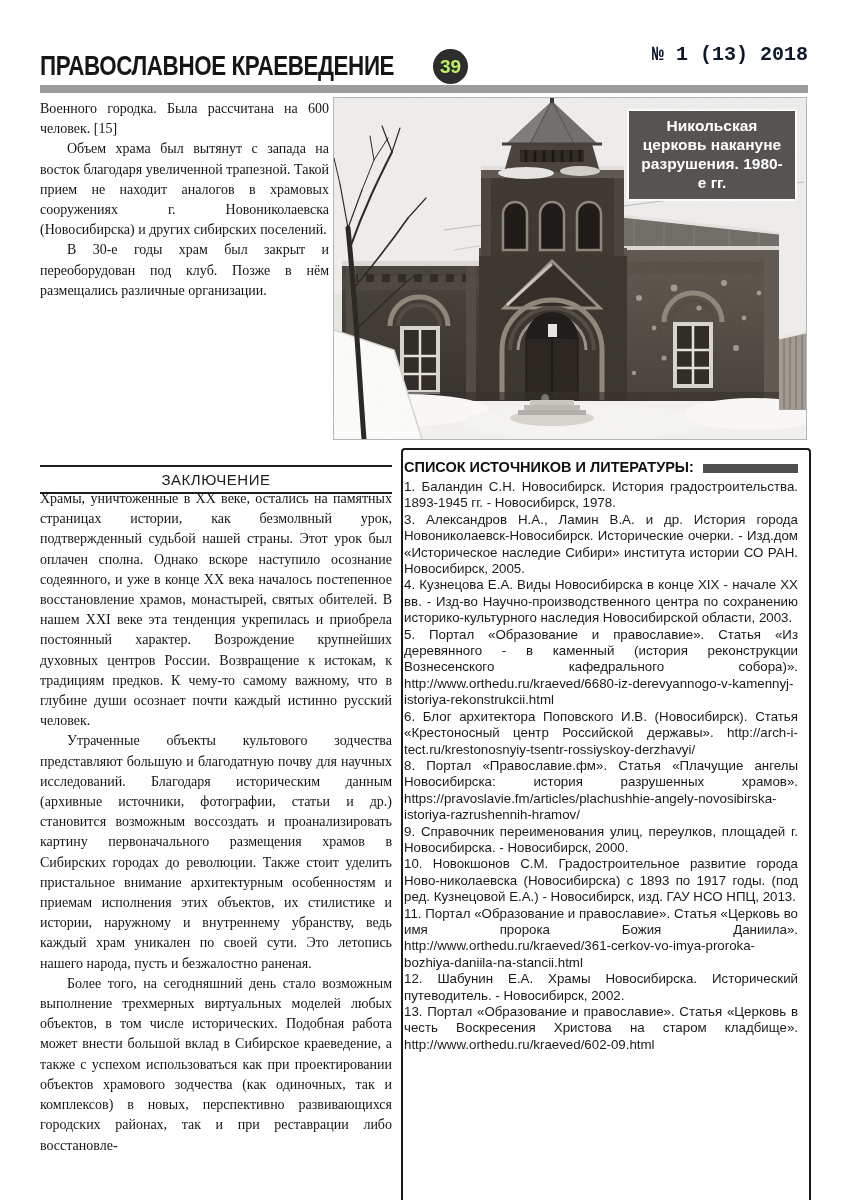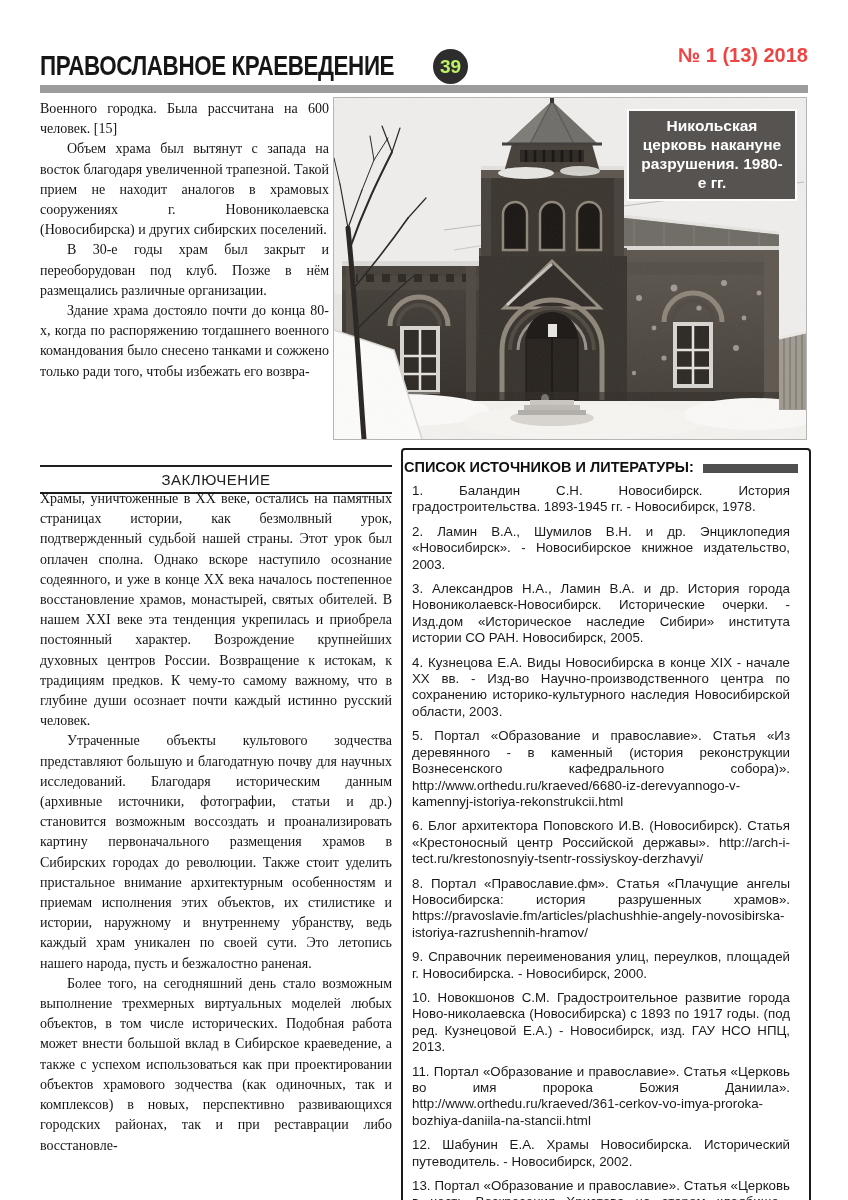--- a/index.html
+++ b/index.html
@@ -8,21 +8,21 @@
 
   
   .hdr-rule{position:absolute;left:40px;top:85px;width:768px;height:8px;background:#9c9c9c;}
   .hdr-title{position:absolute;left:40px;top:50px;margin:0;font-family:"Liberation Sans","DejaVu Sans",sans-serif;
              font-weight:bold;font-size:28px;letter-spacing:-0.5px;transform:scaleX(.8);transform-origin:left center;
              white-space:nowrap;color:#161616;}
   .hdr-badge{position:absolute;left:404px;top:49px;width:35px;height:35px;border-radius:50%;background:#2d2d2d;
              color:#bef264;font-family:"Liberation Sans","DejaVu Sans",sans-serif;font-weight:bold;font-size:19px;
              display:flex;align-items:center;justify-content:center;z-index:2;margin-left:29px;}
   .hdr-right{position:absolute;right:40px;top:44px;text-align:left;z-index:2;
-             font-family:Liberation Sans, sans-serif;color:#ef4444;}
+             font-family:Liberation Mono, monospace;color:#0f172a;}
   .hdr-issue{font-weight:bold;font-size:20px;line-height:22px;margin:0;}
   .hdr-journal{font-weight:bold;font-size:28px;line-height:28px;margin:0;letter-spacing:-0.5px;}
 
   
   .col{position:absolute;text-align:justify;font-size:14px;line-height:20.2px;}
   .col p{margin:0;text-indent:27px;}
   .col p:first-child{text-indent:0;}
   .col-top{left:40px;top:99px;width:289px;}
   .col-bottom{left:40px;top:489px;width:352px;}
 
@@ -38,39 +38,38 @@
            color:#fff;font-family:"Liberation Sans","DejaVu Sans",sans-serif;font-weight:bold;font-size:15.5px;
            line-height:1.22;text-align:center;padding:6px 10px;box-sizing:border-box;}
 
   
   .refs{position:absolute;left:401px;top:448px;width:410px;height:895px;box-sizing:border-box;
         border:2px solid #1b1b1b;border-radius:4px;padding:9px 11px 8px 1px;overflow:hidden;
         font-family:"Liberation Sans","DejaVu Sans",sans-serif;}
   .refs-head{display:flex;align-items:center;margin-bottom:4px;}
   .refs-head .t{font-weight:bold;font-size:14.5px;white-space:nowrap;color:#111;}
   .refs-head .bar{flex:1;height:9px;background:#4f4f4f;margin-left:9px;margin-top:2px;}
-  .ref{margin:8px;font-size:13.3px;line-height:16.4px;text-align:justify;overflow-wrap:anywhere;color:#1a1a1a;}
+  .ref{margin:0;font-size:13.3px;line-height:16.4px;text-align:justify;overflow-wrap:anywhere;color:#1a1a1a;}
 </style>
 </head>
 <body>
 
 <div class="page">
 
   <div class="hdr-rule"></div>
   <h1 class="hdr-title">ПРАВОСЛАВНОЕ КРАЕВЕДЕНИЕ</h1>
   <div class="hdr-badge">39</div>
   <div class="hdr-right">
     <p class="hdr-issue">№ 1 (13) 2018</p>
   </div>
 
   <div class="col col-top">
     <p>Военного городка. Была рассчитана на 600 человек. [15]</p>
     <p>Объем храма был вытянут с запада на восток благодаря увеличенной трапезной. Такой прием не находит аналогов в храмовых сооружениях г. Новониколаевска (Новосибирска) и других сибирских поселений.</p>
     <p>В 30-е годы храм был закрыт и переоборудован под клуб. Позже в нём размещались различные организации.</p>
-    <p>Здание храма достояло почти до конца 80-х, когда по распоряжению тогдашнего военного командования было снесено танками и сожжено только ради того, чтобы избежать его возвра-</p>
   </div>
 
   <figure class="photo">
     <svg viewBox="0 0 472 341" preserveAspectRatio="none">
       <defs>
         <linearGradient id="wallL" x1="0" y1="0" x2="0" y2="1">
           <stop offset="0" stop-color="#46403a"></stop>
             <stop offset="1" stop-color="#322d28"></stop>
         </linearGradient>
         <linearGradient id="wallR" x1="0" y1="0" x2="0" y2="1">
@@ -212,21 +211,20 @@
     <p>Утраченные объекты культового зодчества представляют большую и благодатную почву для научных исследований. Благодаря историческим данным (архивные источники, фотографии, статьи и др.) становится возможным воссоздать и проанализировать картину первоначального размещения храмов в Сибирских городах до революции. Также стоит уделить пристальное внимание архитектурным особенностям и приемам исполнения этих объектов, их стилистике и истории, наружному и внутреннему убранству, ведь каждый храм уникален по своей сути. Это летопись нашего народа, пусть и безжалостно раненая.</p>
     <p>Более того, на сегодняшний день стало возможным выполнение трехмерных виртуальных моделей любых объектов, в том числе исторических. Подобная работа может внести большой вклад в Сибирское краеведение, а также с успехом использоваться как при проектировании объектов храмового зодчества (как одиночных, так и комплексов) в новых, перспективно развивающихся городских районах, так и при реставрации либо восстановле-</p>
   </div>
 
   <aside class="refs">
     <div class="refs-head">
       <span class="t">СПИСОК ИСТОЧНИКОВ И ЛИТЕРАТУРЫ:</span>
       <span class="bar"></span>
     </div>
     <p class="ref"><span>1. Баландин С.Н. Новосибирск. История градостроительства. 1893-1945 гг. - Новосибирск, 1978.</span></p>
-    <p class="ref"><span>2. Ламин В.А., Шумилов В.Н. и др. Энциклопедия «Новосибирск». - Новосибирское книжное издательство, 2003.</span></p>
     <p class="ref"><span>3. Александров Н.А., Ламин В.А. и др. История города Новониколаевск-Новосибирск. Исторические очерки. - Изд.дом «Историческое наследие Сибири» института истории СО РАН. Новосибирск, 2005.</span></p>
     <p class="ref"><span>4. Кузнецова Е.А. Виды Новосибирска в конце XIX - начале XX вв. - Изд-во Научно-производственного центра по сохранению историко-культурного наследия Новосибирской области, 2003.</span></p>
     <p class="ref"><span>5. Портал «Образование и православие». Статья «Из деревянного - в каменный (история реконструкции Вознесенского кафедрального собора)». http://www.orthedu.ru/kraeved/6680-iz-derevyannogo-v-kamennyj-istoriya-rekonstrukcii.html</span></p>
     <p class="ref"><span>6. Блог архитектора Поповского И.В. (Новосибирск). Статья «Крестоносный центр Российской державы». http://arch-i-tect.ru/krestonosnyiy-tsentr-rossiyskoy-derzhavyi/</span></p>
     <p class="ref"><span>8. Портал «Православие.фм». Статья «Плачущие ангелы Новосибирска: история разрушенных храмов». https://pravoslavie.fm/articles/plachushhie-angely-novosibirska-istoriya-razrushennih-hramov/</span></p>
     <p class="ref"><span>9. Справочник переименования улиц, переулков, площадей г. Новосибирска. - Новосибирск, 2000.</span></p>
     <p class="ref"><span>10. Новокшонов С.М. Градостроительное развитие города Ново-николаевска (Новосибирска) с 1893 по 1917 годы. (под ред. Кузнецовой Е.А.) - Новосибирск, изд. ГАУ НСО НПЦ, 2013.</span></p>
     <p class="ref"><span>11. Портал «Образование и православие». Статья «Церковь во имя пророка Божия Даниила». http://www.orthedu.ru/kraeved/361-cerkov-vo-imya-proroka-bozhiya-daniila-na-stancii.html</span></p>
     <p class="ref"><span>12. Шабунин Е.А. Храмы Новосибирска. Исторический путеводитель. - Новосибирск, 2002.</span></p>
     <p class="ref"><span>13. Портал «Образование и православие». Статья «Церковь в честь Воскресения Христова на старом кладбище». http://www.orthedu.ru/kraeved/602-09.html</span></p>

